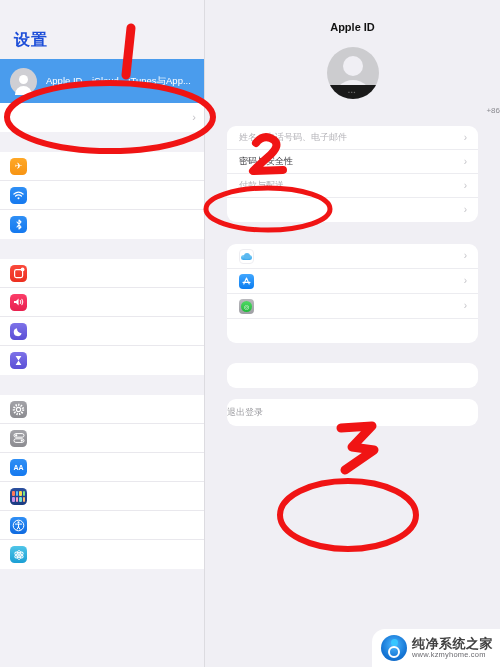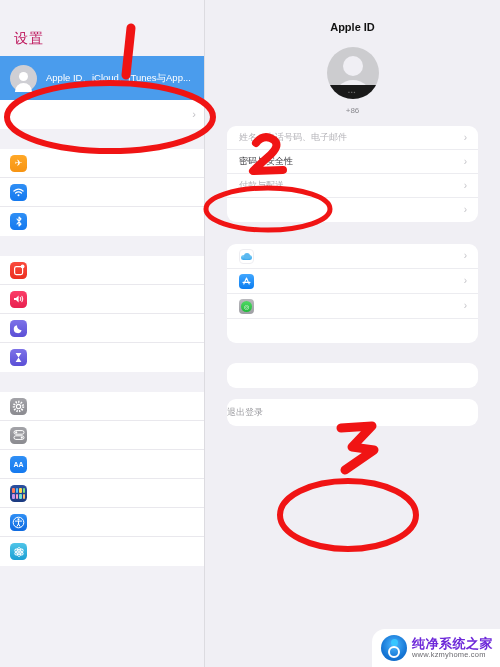--- a/index.html
+++ b/index.html
@@ -13,21 +13,21 @@
 
   
   .sidebar {
     width:205px; height:667px;
     background:#f2f1f6;
     border-right:1px solid #dcdbe0;
     position:relative;
     overflow:hidden;
   }
   .sb-title {
-    font-size:14px; font-weight:normal; color:#be185d;
+    font-size:16px; font-weight:bold; color:#1d4ed8;
     padding:30px 0 8px 14px;
     letter-spacing:1px;
   }
   .sb-group { background:#ffffff; }
   .sb-gap { height:20px; background:#f2f1f6; }
   .sb-row {
     height:29px; display:flex; align-items:center;
     padding-left:10px; padding-right:8px;
     border-bottom:1px solid #e9e8ed;
     background:#ffffff; position:relative;
@@ -99,21 +99,21 @@
   }
   .avatar-big .body{
     position:absolute; width:38px; height:22px; border-radius:19px 19px 0 0;
     background:#f0eff4; left:7px; bottom:-3px;
   }
   .avatar-big .redact{
     position:absolute; left:0; bottom:0; width:100%; height:14px;
     background:#1a1a1a; display:flex; align-items:center; justify-content:center;
   }
   .avatar-big .redact span{ font-size:5px; color:#6a6a6a; letter-spacing:1px;}
-  .acct-sub{ text-align:center; font-size:8px; color:#8b8b90; margin-top:7px; }
+  .acct-sub{ text-align:right; font-size:8px; color:#8b8b90; margin-top:7px; }
 
   .card {
     background:#ffffff; border-radius:9px;
     margin:11px 22px 0 22px; overflow:hidden;
   }
   .card.blank-sm { height:25px; }
   .row {
     min-height:24px; display:flex; align-items:center;
     padding:0 11px 0 12px; border-bottom:1px solid #ececf0;
     position:relative;
@@ -158,21 +158,21 @@
   }
   .wm-logo{
     width:26px; height:26px; border-radius:50%;
     background:radial-gradient(circle at 50% 38%, #4db8ff 0%, #1677d6 60%, #0c5fbd 100%);
     position:relative; flex:0 0 auto; margin-right:5px;
   }
   .wm-logo .dot{ position:absolute; width:7px; height:7px; border-radius:50%;
     background:#37c6ff; left:9.5px; top:4px;}
   .wm-logo .ring{ position:absolute; width:12px; height:12px; border-radius:50%;
     border:2.5px solid #fff; left:7px; top:11px;}
-  .wm-txt .cn{ font-size:13px; font-weight:bold; color:#6d28d9; letter-spacing:0.5px; line-height:1.05;}
+  .wm-txt .cn{ font-size:13px; font-weight:bold; color:#404040; letter-spacing:0.5px; line-height:1.05;}
   .wm-txt .url{ font-size:7.5px; color:#6b6b70; letter-spacing:0.2px; }
 </style>
 </head>
 <body>
 
 <div id="app">
 
   <div class="sidebar">
     <div class="sb-title">设置</div>
 

